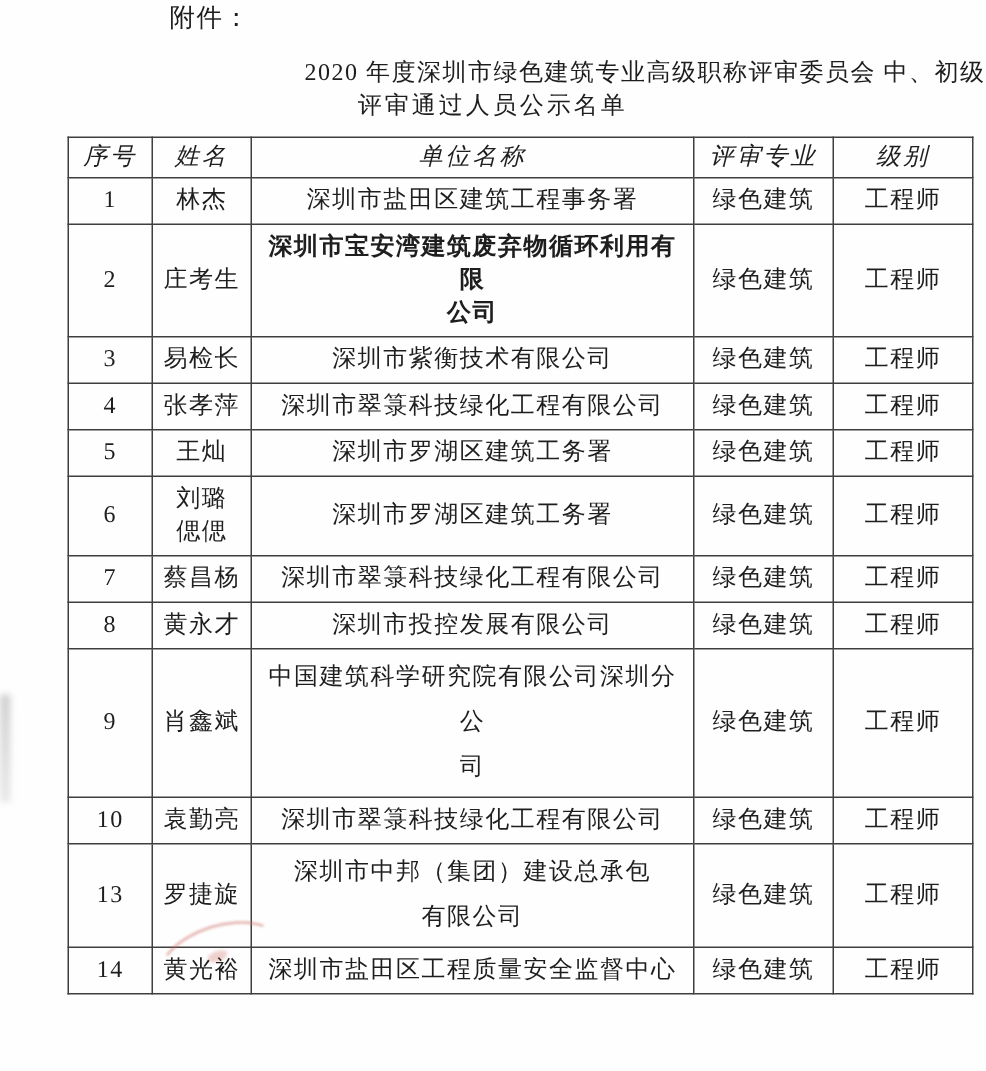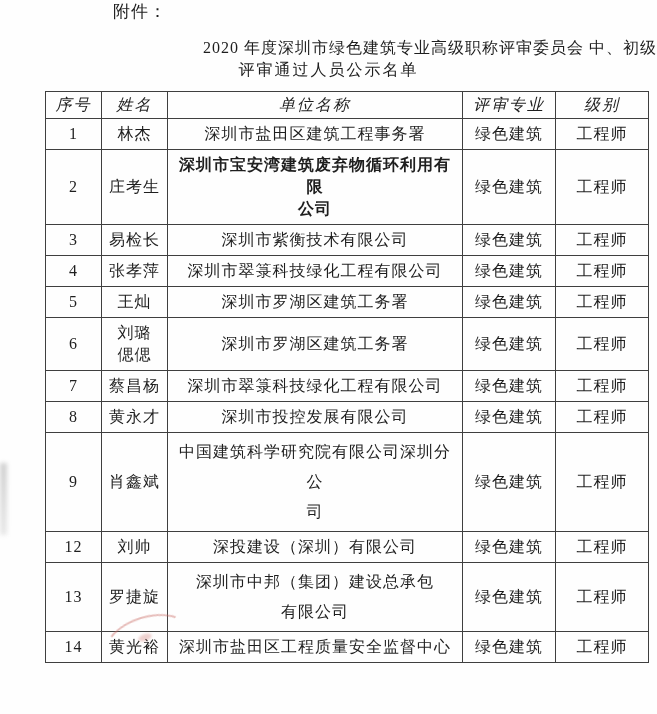--- a/index.html
+++ b/index.html
@@ -214,29 +214,29 @@
 
   <tr class="tall">
     <td>9</td>
     <td>肖鑫斌</td>
     <td>中国建筑科学研究院有限公司深圳分公
 司</td>
     <td>绿色建筑</td>
     <td>工程师</td>
   </tr>
 
-
-
-  <tr>
-    <td>12</td>
-    <td>刘帅</td>
-    <td>深投建设（深圳）有限公司</td>
-    <td>绿色建筑</td>
-    <td>工程师</td>
-  </tr>
+  <tr>
+    <td>10</td>
+    <td>袁勤亮</td>
+    <td>深圳市翠箓科技绿化工程有限公司</td>
+    <td>绿色建筑</td>
+    <td>工程师</td>
+  </tr>
+
+
 
   <tr class="tall">
     <td>13</td>
     <td>罗捷旋</td>
     <td>深圳市中邦（集团）建设总承包
 有限公司</td>
     <td>绿色建筑</td>
     <td>工程师</td>
   </tr>
 

